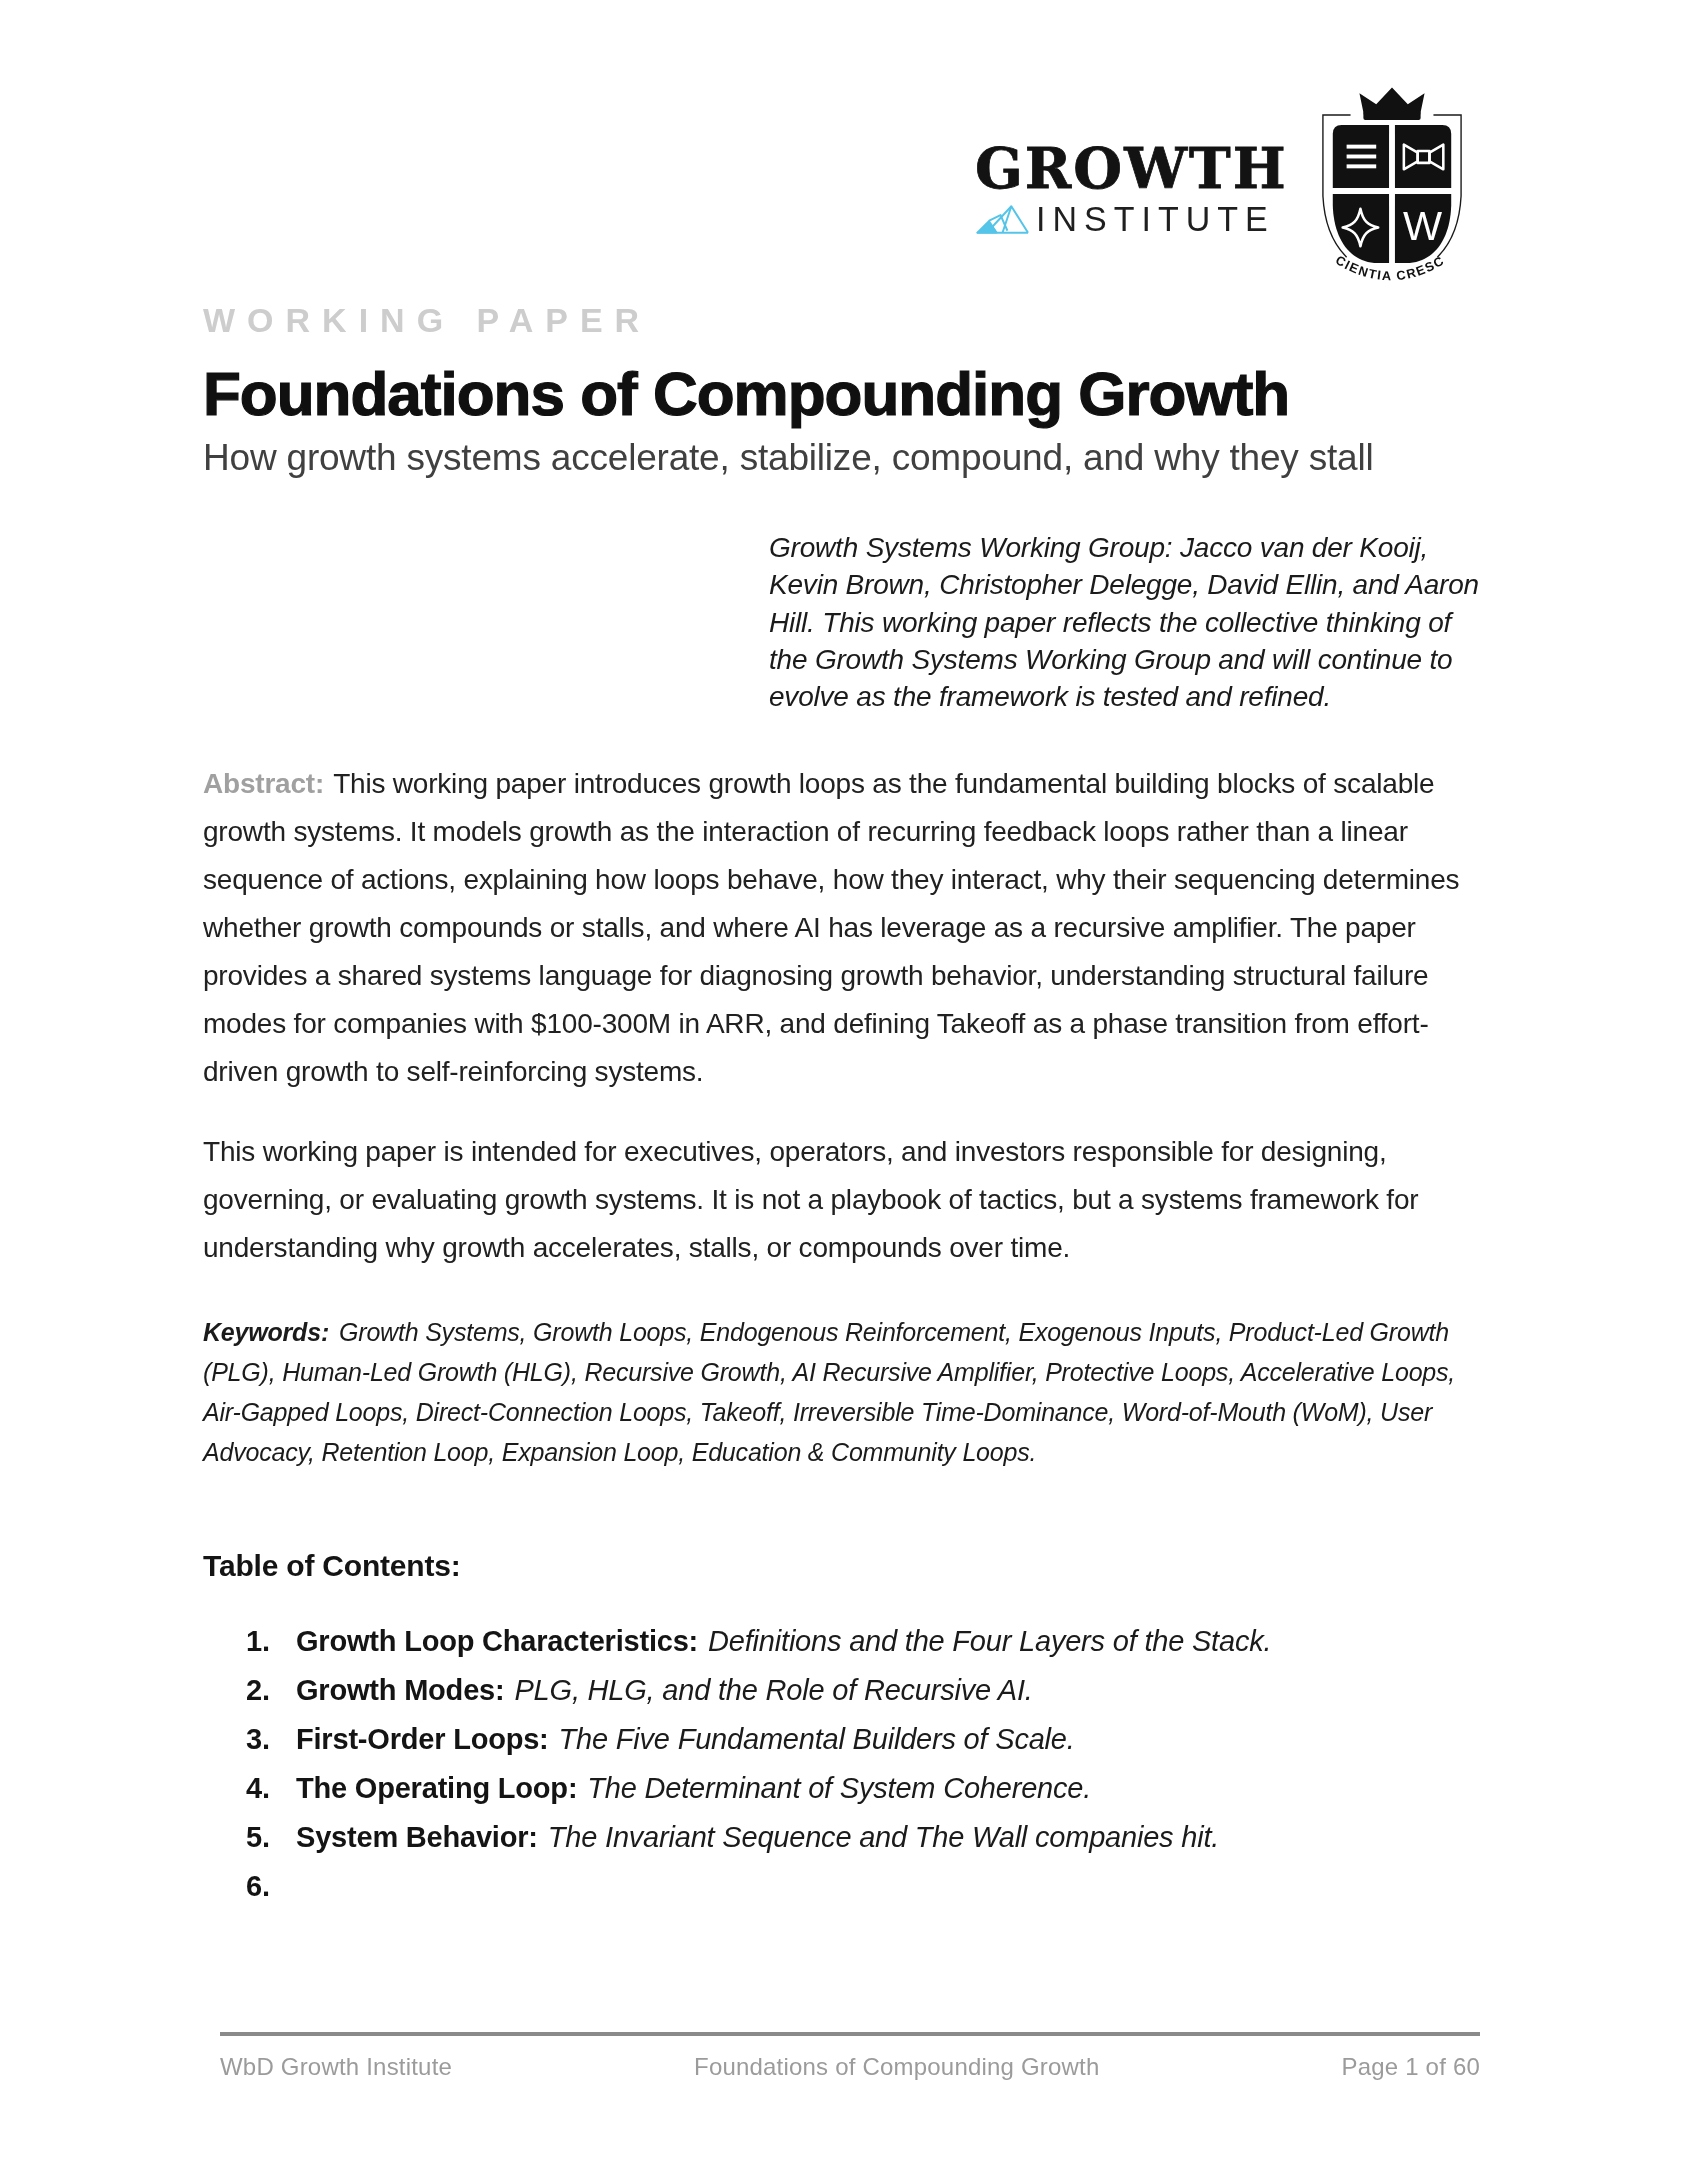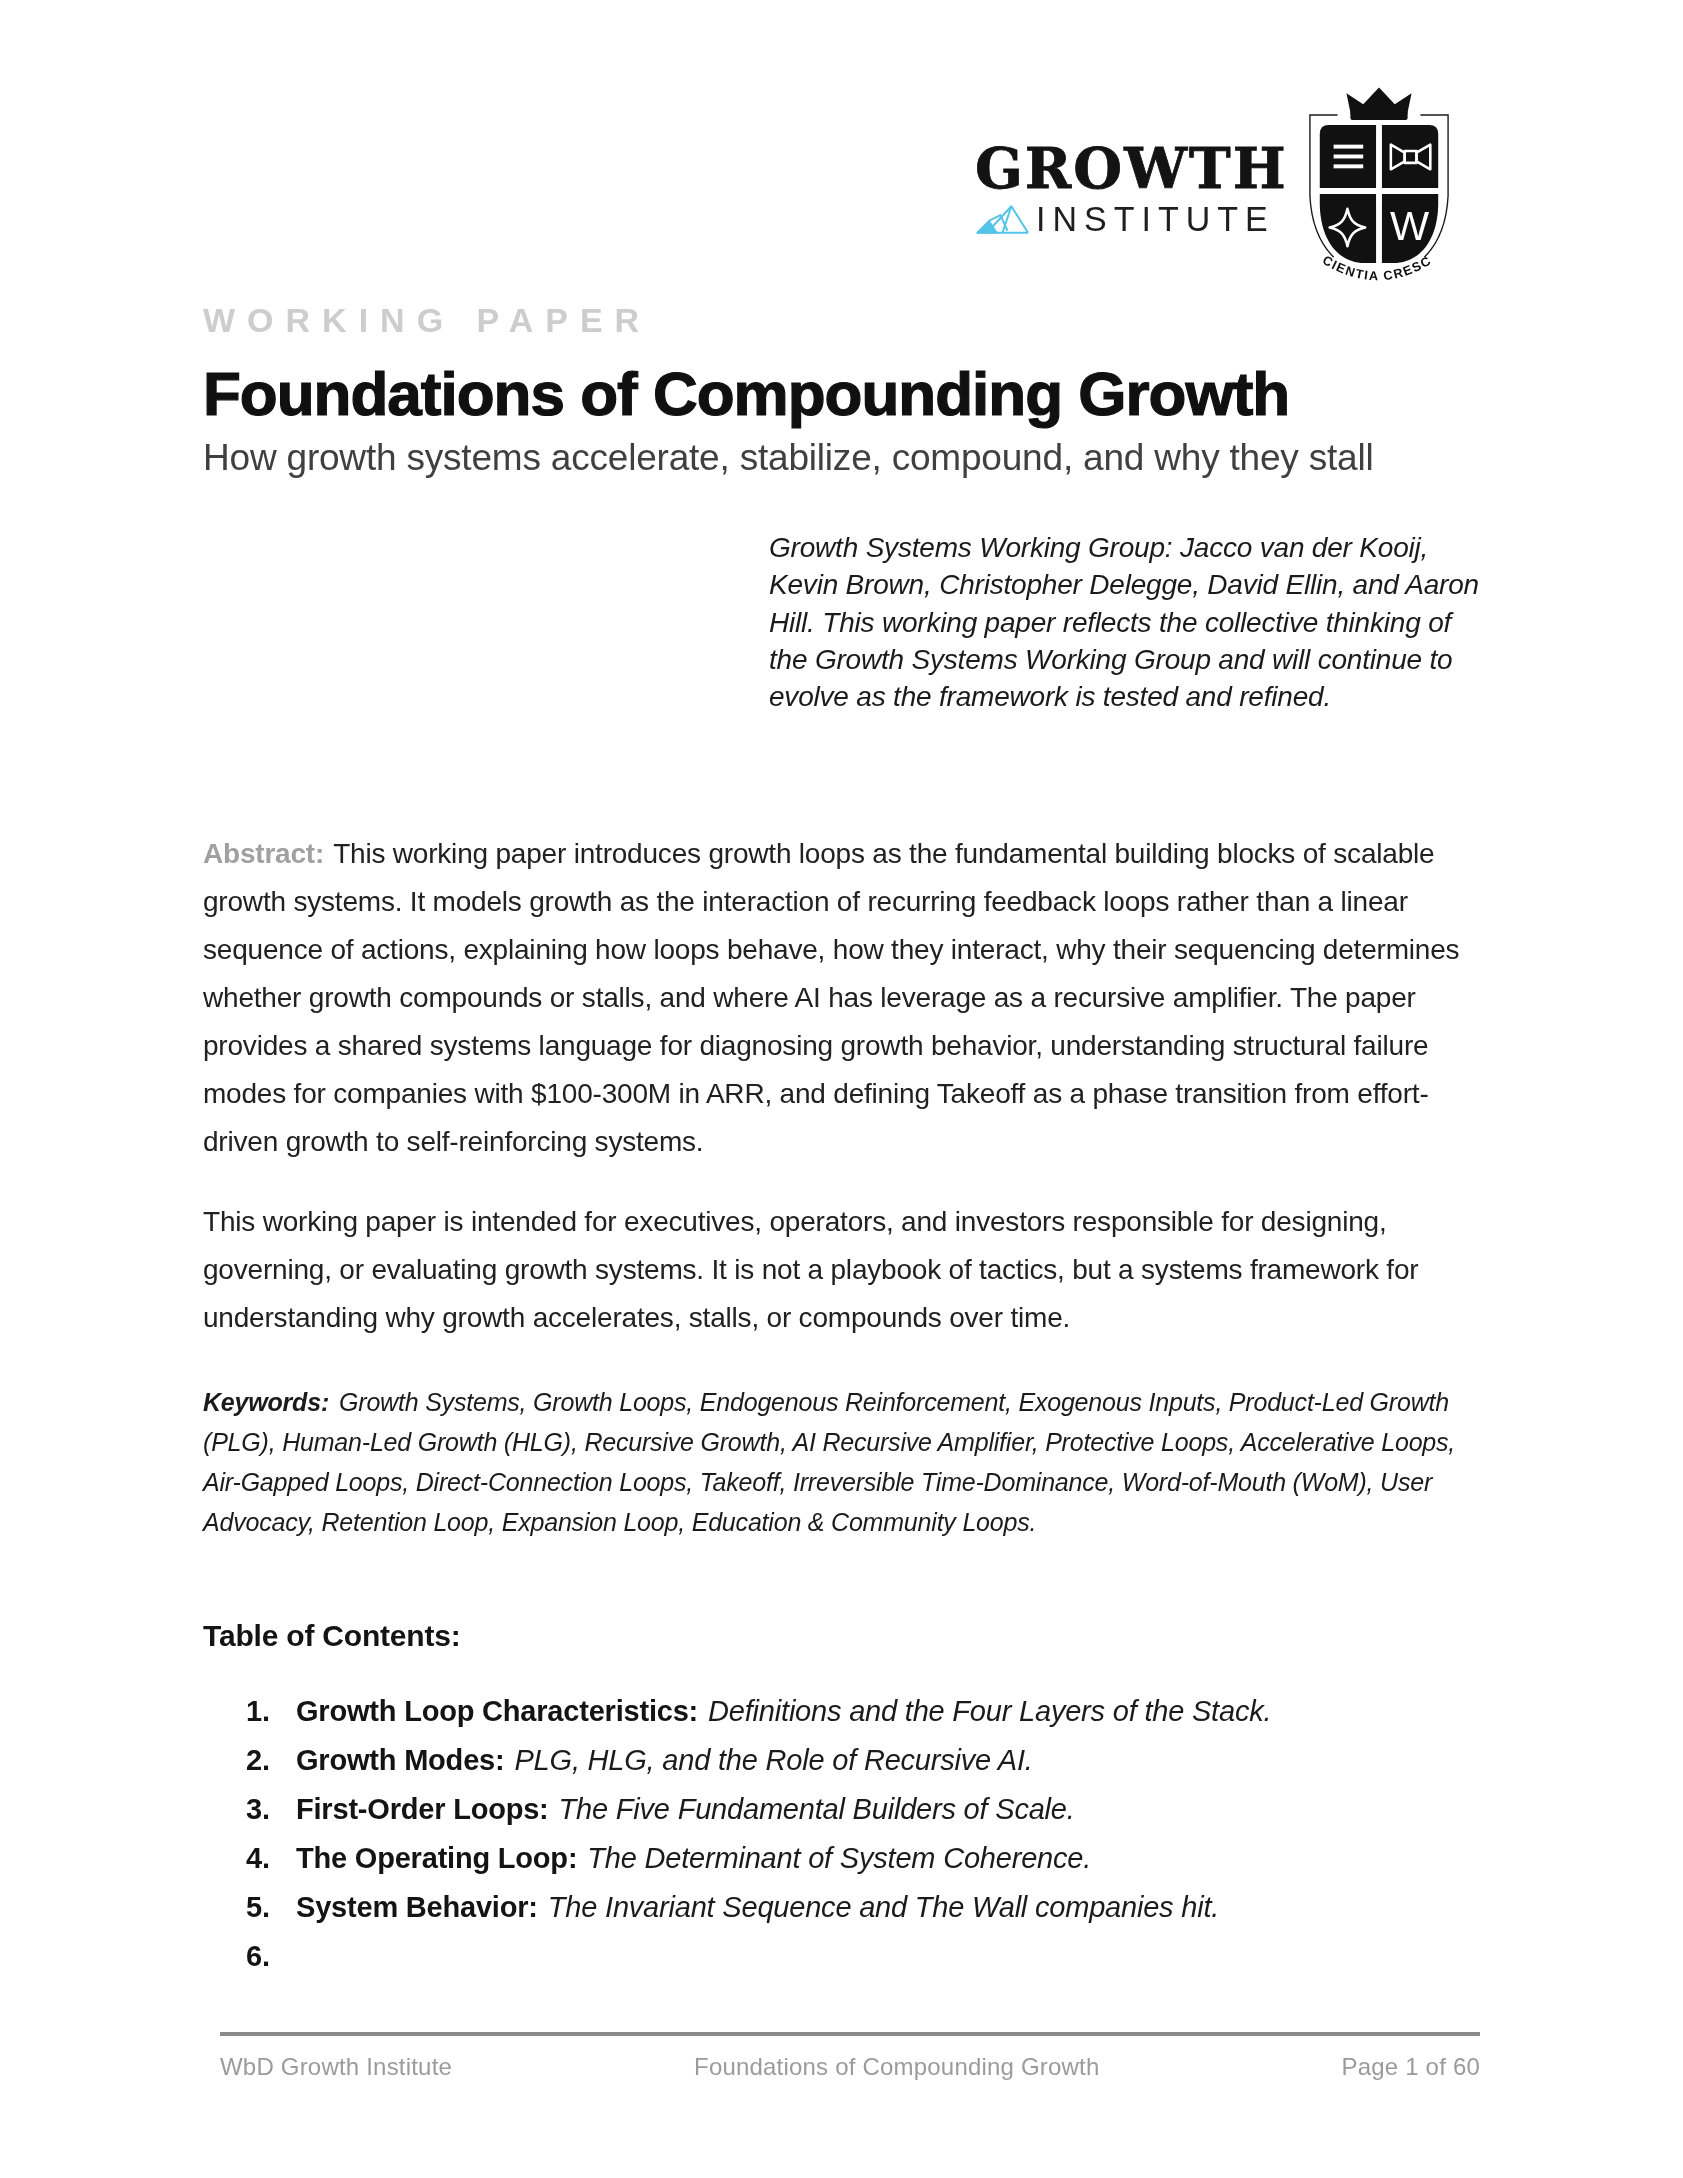--- a/index.html
+++ b/index.html
@@ -4,21 +4,21 @@
 <style>
   html,body{margin:0;padding:0;background:#ffffff;}
   body{
     width:1683px;height:2178px;position:relative;overflow:hidden;
     font-family:"Liberation Sans","DejaVu Sans",sans-serif;
     color:#202020;-webkit-font-smoothing:antialiased;
   }
   .page{position:absolute;inset:0;padding:0 203px;box-sizing:border-box;}
 
   
-  .logo{position:absolute;top:85px;left:975px;display:flex;align-items:flex-start;gap:16px;}
+  .logo{position:absolute;top:85px;left:975px;display:flex;align-items:flex-start;gap:29px;}
   .wordmark{margin-top:55px;}
   .wordmark-top{
     font-family:"DejaVu Serif","Liberation Serif",serif;
     font-weight:700;font-size:56px;line-height:1;color:#131313;
     letter-spacing:2px;-webkit-text-stroke:0.8px #131313;
   }
   .wordmark-bottom{display:flex;align-items:flex-end;gap:6px;margin-top:4px;}
   .wordmark-bottom .inst{
     font-size:34px;font-weight:400;letter-spacing:7px;color:#1f1f1f;line-height:1;
     transform:scaleY(1.05);transform-origin:bottom;
@@ -40,21 +40,21 @@
 
   
   .byline{margin-top:50px;margin-left:566px;width:715px;}
   .byline p{margin:0;font-style:italic;font-size:28px;line-height:1.33;color:#1b1b1b;letter-spacing:-0.2px;}
   .byline .version{margin-top:27px;}
 
   
   p.body{
     margin:0;font-size:28px;line-height:48px;color:#212121;letter-spacing:-0.2px;
   }
-  p.abstract{margin-top:115px;}
+  p.abstract{margin-top:45px;}
   p.audience{margin-top:32px;}
   .abs-label{color:#a0a0a0;font-weight:700;margin-right:9px;}
 
   p.kw{
     margin:40px 0 0 0;font-size:25px;line-height:40px;font-style:italic;color:#1b1b1b;
     letter-spacing:-0.2px;
   }
   .kw-label{font-weight:700;margin-right:10px;}
 
   

